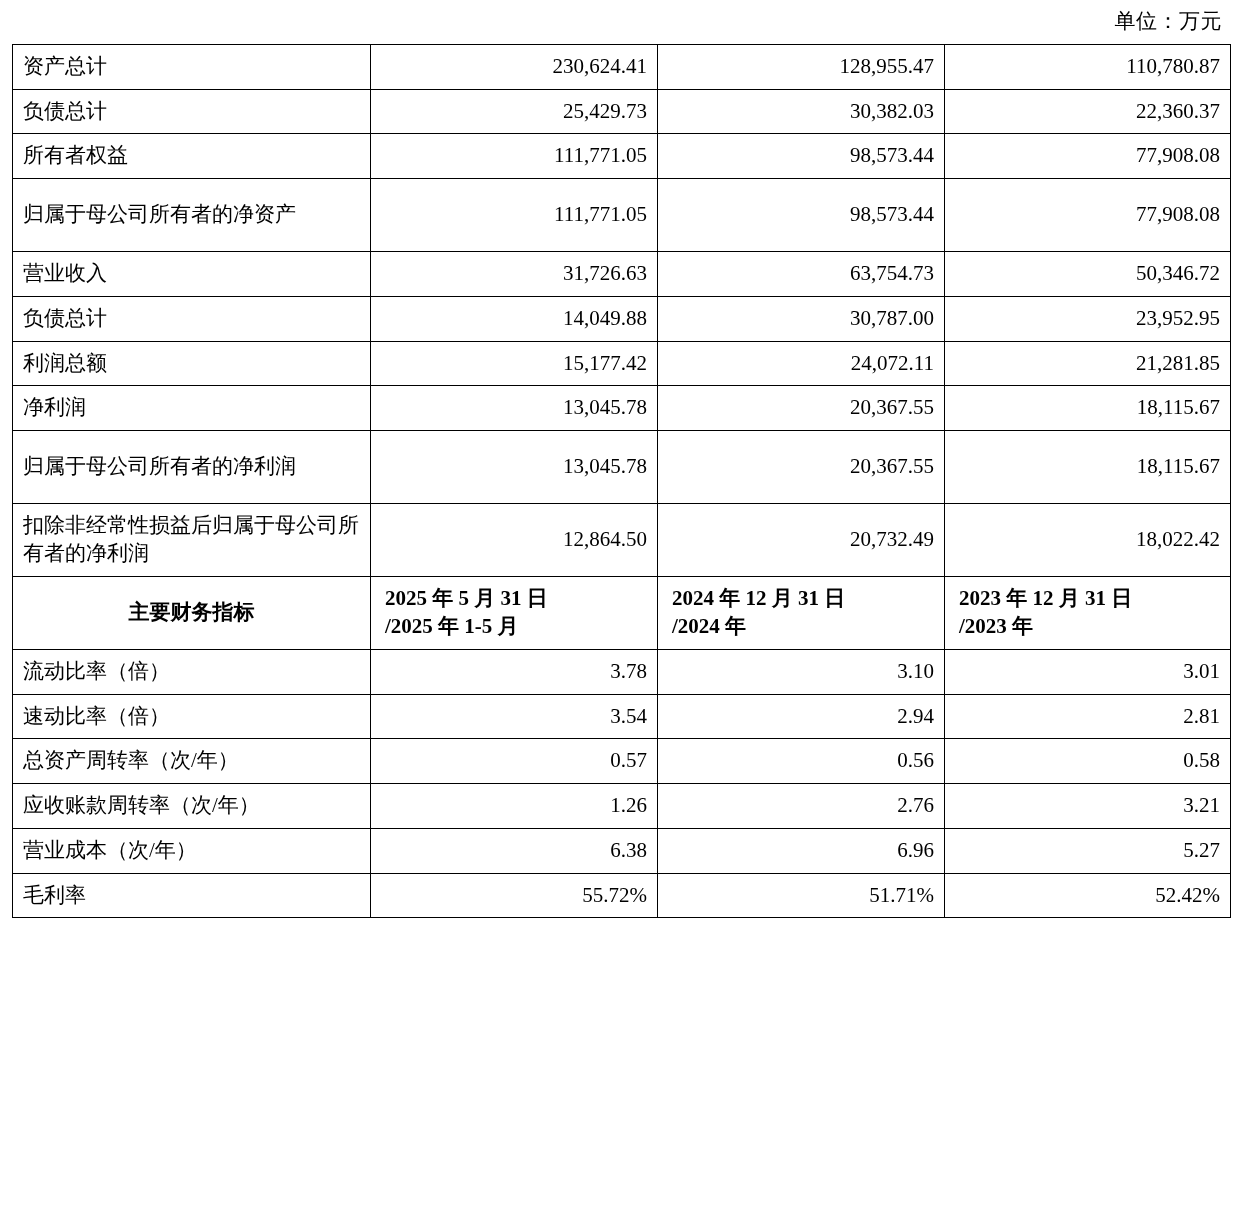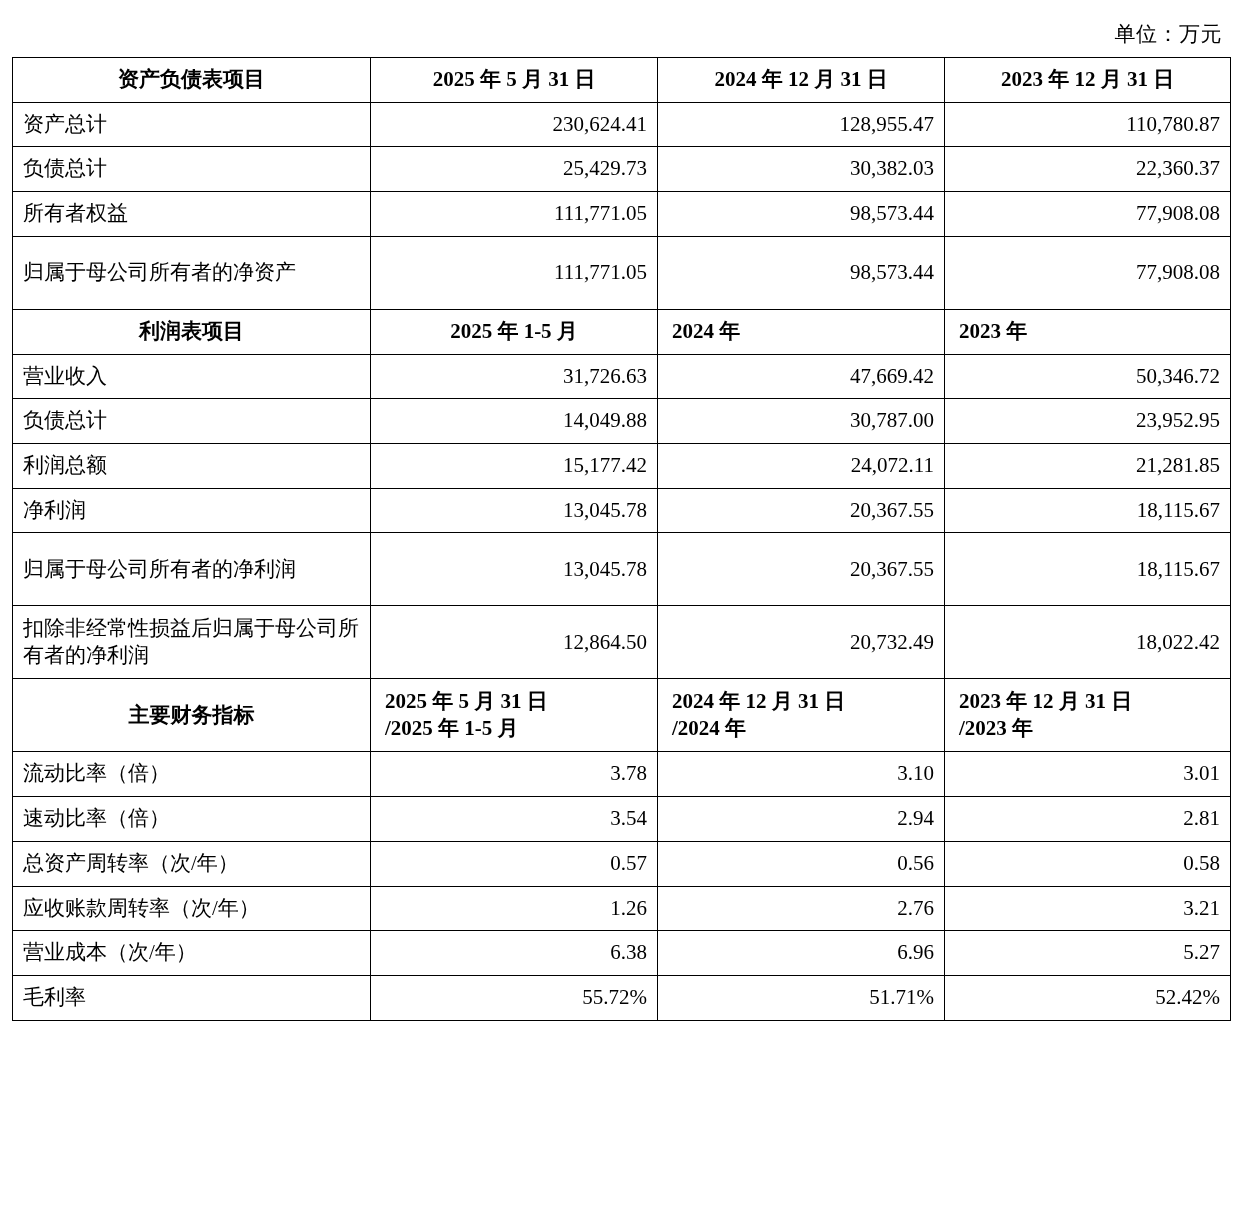--- a/index.html
+++ b/index.html
@@ -12,21 +12,21 @@
     height: 1215px;
     font-family: "Liberation Serif", "DejaVu Serif", serif;
     color: #000000;
     -webkit-font-smoothing: antialiased;
   }
   .page {
     position: relative;
     width: 1242px;
     height: 1161px;
     box-sizing: border-box;
-    padding: 13px 12px;
+    padding: 0 12px;
   }
   .unit-line {
     text-align: right;
     font-size: 21px;
     line-height: 30px;
     padding: 6px 8px 8px 0;
     letter-spacing: 0.5px;
   }
   table.fin {
     border-collapse: collapse;
@@ -85,26 +85,20 @@
 
   <table class="fin">
     <colgroup>
       <col class="c1">
         <col class="c2">
         <col class="c3">
         <col class="c4">
     </colgroup>
     <tbody>
 
-      <tr>
-        <td class="hdr-label">资产负债表项目</td>
-        <td class="hdr-col">2025 年 5 月 31 日</td>
-        <td class="hdr-col">2024 年 12 月 31 日</td>
-        <td class="hdr-col">2023 年 12 月 31 日</td>
-      </tr>
 
       <tr>
         <td class="row-label">资产总计</td>
         <td class="num">230,624.41</td>
         <td class="num">128,955.47</td>
         <td class="num">110,780.87</td>
       </tr>
       <tr>
         <td class="row-label">负债总计</td>
         <td class="num">25,429.73</td>
@@ -117,31 +111,25 @@
         <td class="num">98,573.44</td>
         <td class="num">77,908.08</td>
       </tr>
       <tr class="tall">
         <td class="row-label two-line">归属于母公司所有者的净资产</td>
         <td class="num">111,771.05</td>
         <td class="num">98,573.44</td>
         <td class="num">77,908.08</td>
       </tr>
 
-      <tr>
-        <td class="hdr-label">利润表项目</td>
-        <td class="hdr-col">2025 年 1-5 月</td>
-        <td class="hdr-col left">2024 年</td>
-        <td class="hdr-col left">2023 年</td>
-      </tr>
 
       <tr>
         <td class="row-label">营业收入</td>
         <td class="num">31,726.63</td>
-        <td class="num">47,669.42</td>
+        <td class="num">63,754.73</td>
         <td class="num">50,346.72</td>
       </tr>
       <tr>
         <td class="row-label">负债总计</td>
         <td class="num">14,049.88</td>
         <td class="num">30,787.00</td>
         <td class="num">23,952.95</td>
       </tr>
       <tr>
         <td class="row-label">利润总额</td>

